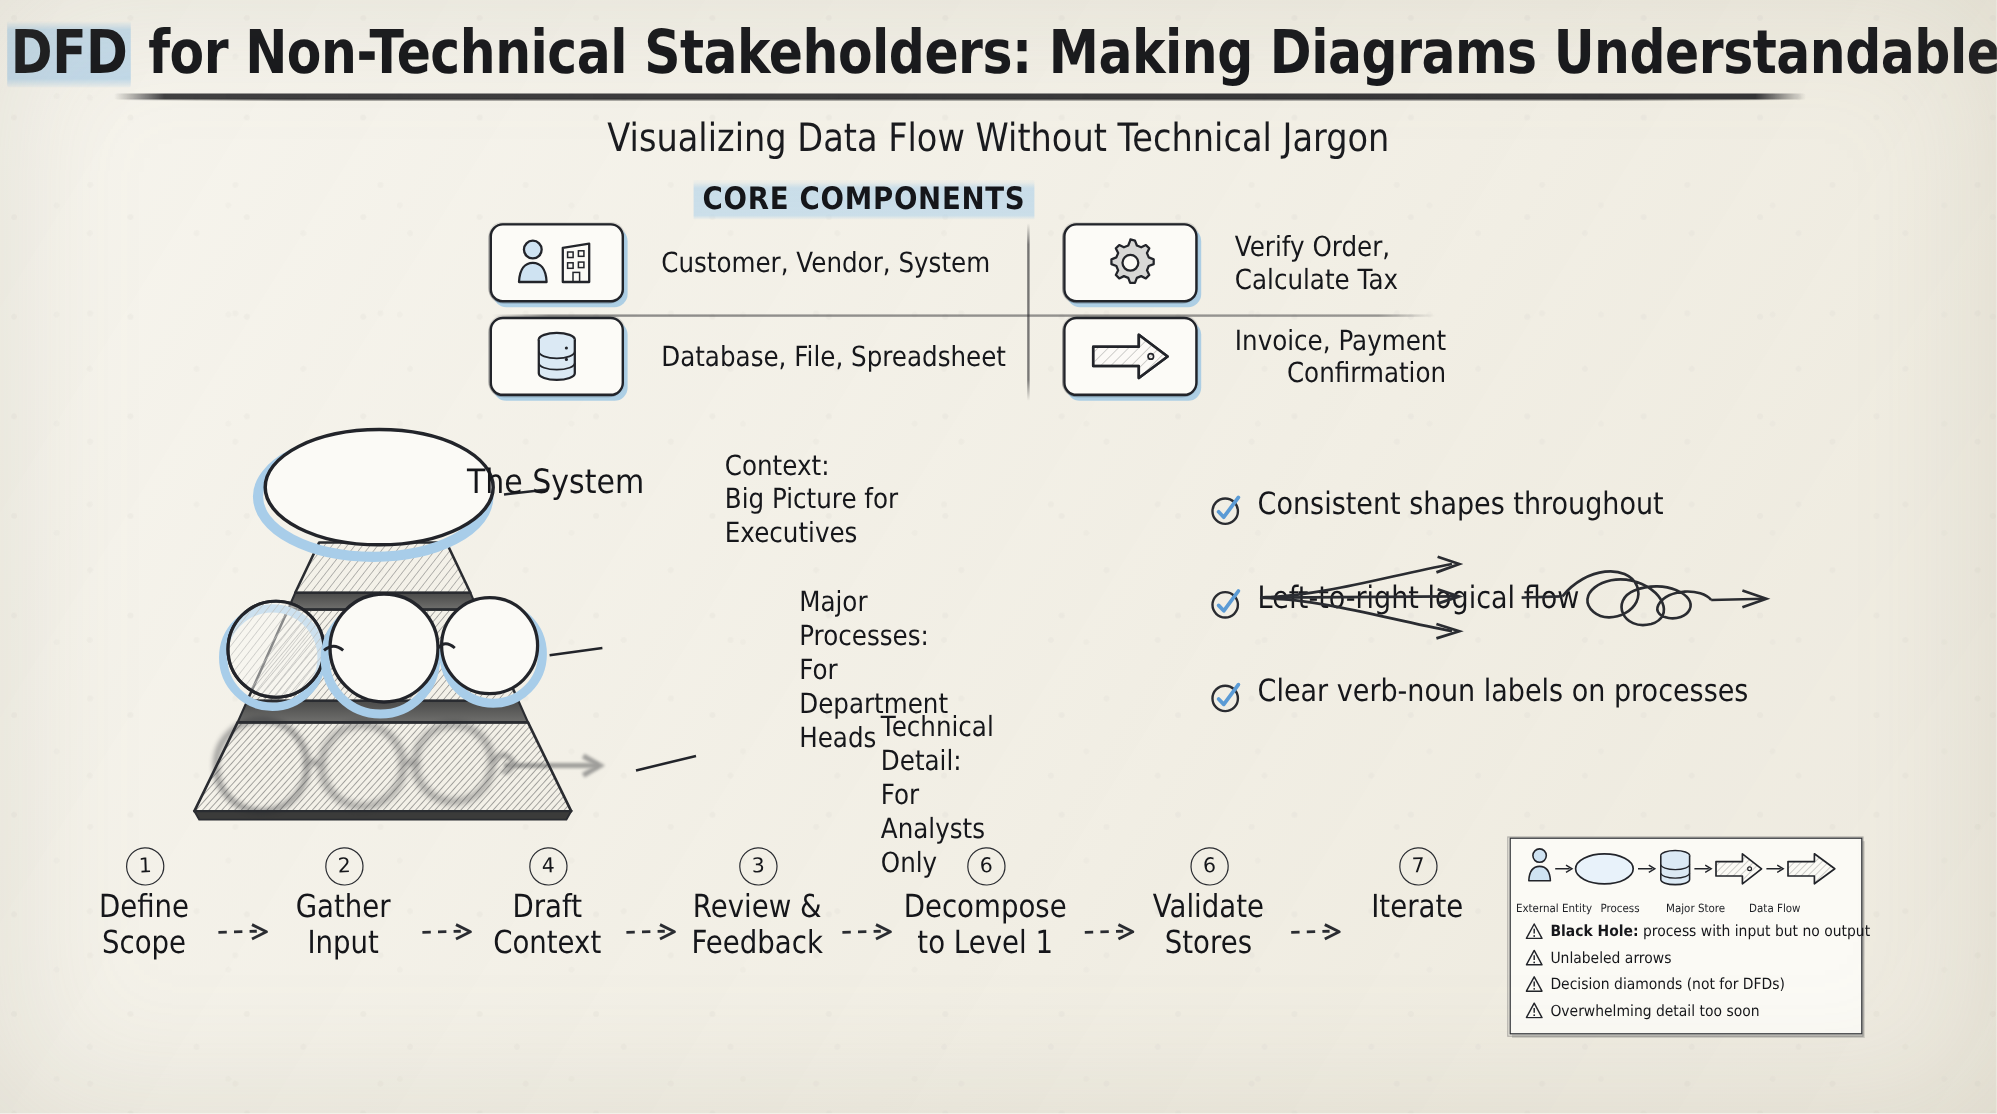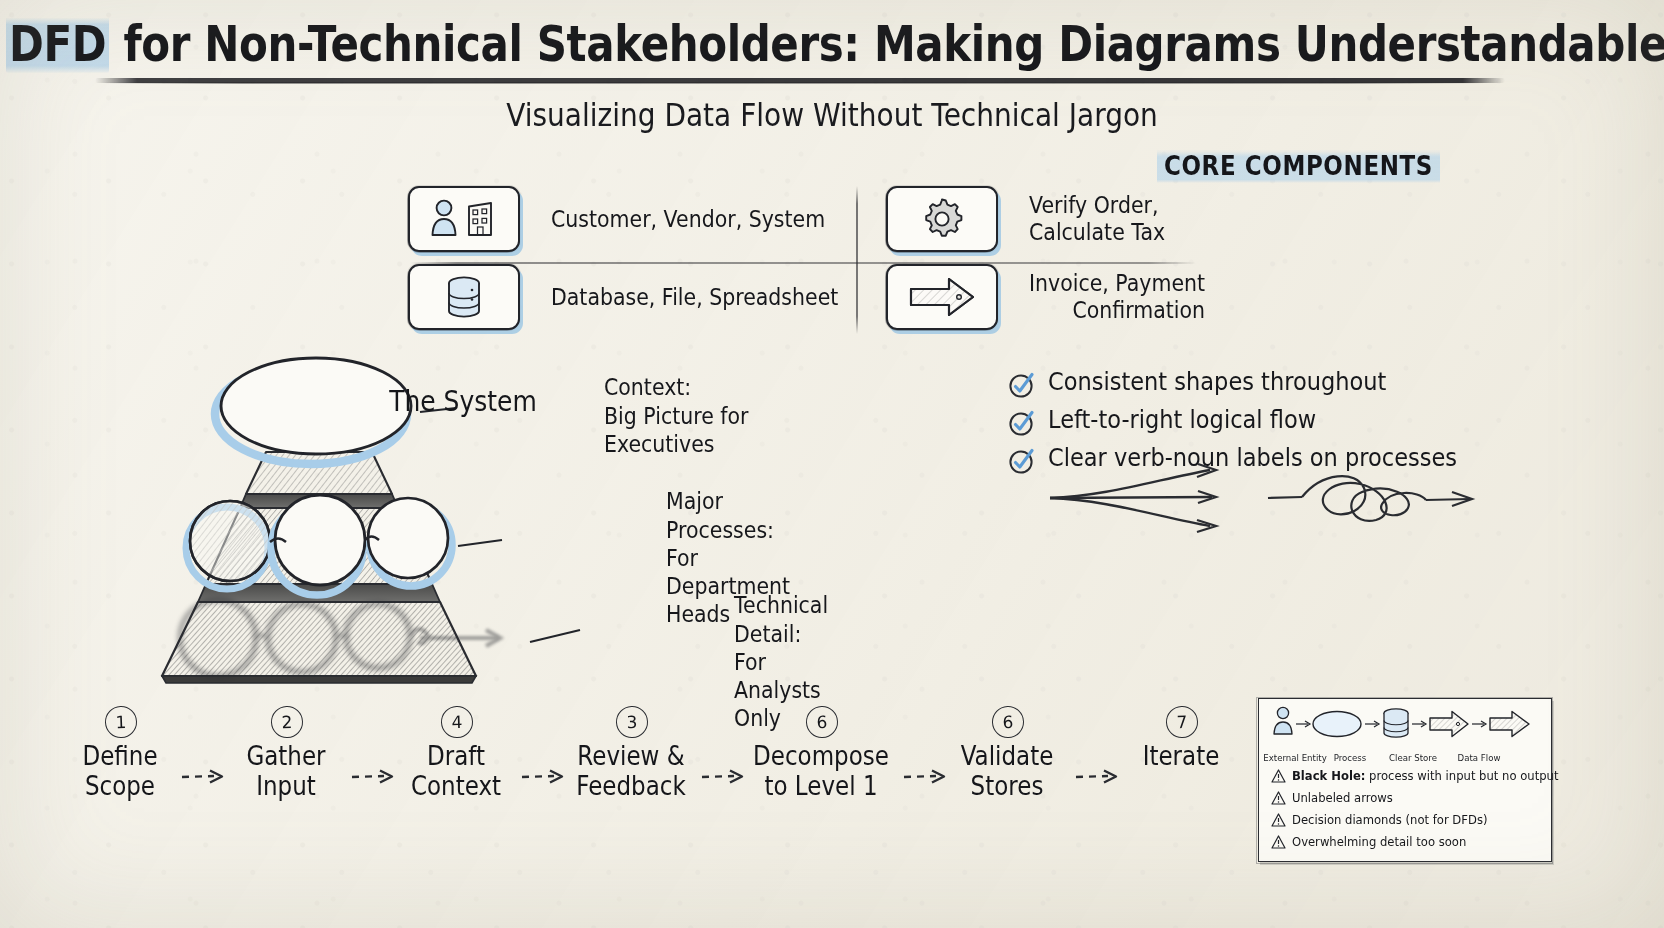--- a/index.html
+++ b/index.html
@@ -52,21 +52,21 @@
     filter:blur(.5px);
   }
   #subtitle{
     position:absolute;left:0;top:96px;width:1664px;text-align:center;
     font-size:28px;color:#1a1b1f;font-weight:400;
     transform:scaleY(1.16);transform-origin:center top;
   }
 
   
   #core-header{
-    position:absolute;left:0;top:152px;width:1440px;text-align:right;
+    position:absolute;left:0;top:152px;width:1440px;text-align:center;
   }
   #core-header span{
     font-size:23px;font-weight:700;color:#15161a;letter-spacing:.6px;
     background:linear-gradient(180deg,rgba(176,210,234,.1) 4%,rgba(176,210,234,.62) 20%,rgba(176,210,234,.6) 90%,rgba(176,210,234,.08) 100%);
     padding:1px 7px 2px 7px;
     transform:scaleY(1.12);display:inline-block;
   }
   #core-grid{
     position:absolute;left:408px;top:184px;width:800px;height:152px;
   }
@@ -109,21 +109,21 @@
   #pyr-label-0{left:484px;top:28px;}
   #pyr-label-1{left:546px;top:142px;}
   #pyr-label-2{left:614px;top:246px;}
   #the-system-text{
     position:absolute;left:253px;top:41px;width:180px;text-align:center;
     font-size:25px;color:#15161a;transform:scaleY(1.12);
   }
 
   
   #checklist{position:absolute;left:1008px;top:368px;width:540px;}
-  .chk-row{display:flex;align-items:flex-start;gap:12px;height:38px;}
+  .chk-row{display:flex;align-items:flex-start;gap:12px;height:38px;margin-top:40px;}
   .chk-row.gap-after{margin-bottom:92px;}
   .chk-icon{flex:0 0 auto;margin-top:3px;}
   .chk-text{
     font-size:22.5px;color:#16171b;line-height:1.05;
     transform:scaleY(1.14);transform-origin:left top;white-space:nowrap;
   }
   #flow-compare{position:absolute;left:1046px;top:452px;width:440px;height:90px;}
 
   
   #steps{position:absolute;left:60px;top:706px;width:1190px;height:120px;}
@@ -492,21 +492,21 @@
       <circle cx="191" cy="21" r="1.6" fill="none" stroke="#22242a" stroke-width="1"></circle>
     </g>
     <path d="M205 21 L217 21" stroke="#22242a" stroke-width="1.2"></path>
     <path d="M214 18 L219 21 L214 24" stroke="#22242a" stroke-width="1.2" fill="none"></path>
 
     <path d="M223 15 L245 15 L245 8.5 L262 21 L245 33.5 L245 27 L223 27 Z" fill="url(#hatchL)" stroke="#22242a" stroke-width="1.4" stroke-linejoin="round"></path>
   </svg>
 
   <div class="legend-cap" style="left:2px;top:54px;width:68px;">External Entity</div>
   <div class="legend-cap" style="left:56px;top:54px;width:70px;">Process</div>
-  <div class="legend-cap" style="left:120px;top:54px;width:68px;">Clear Store</div>
+  <div class="legend-cap" style="left:120px;top:54px;width:68px;">Major Store</div>
   <div class="legend-cap" style="left:186px;top:54px;width:68px;">Data Flow</div>
 
   <div class="warn-row" style="top:70px;">
     <svg width="15" height="14" viewBox="0 0 15 14">
       <path d="M7.5 1 L14 13 L1 13 Z" fill="none" stroke="#22242a" stroke-width="1.2" stroke-linejoin="round"></path>
       <line x1="7.5" y1="5" x2="7.5" y2="9" stroke="#22242a" stroke-width="1.2"></line>
       <circle cx="7.5" cy="11" r=".75" fill="#22242a"></circle>
     </svg>
     <span class="warn-text"><b>Black Hole:</b><span> process with input but no output</span></span>
   </div>

